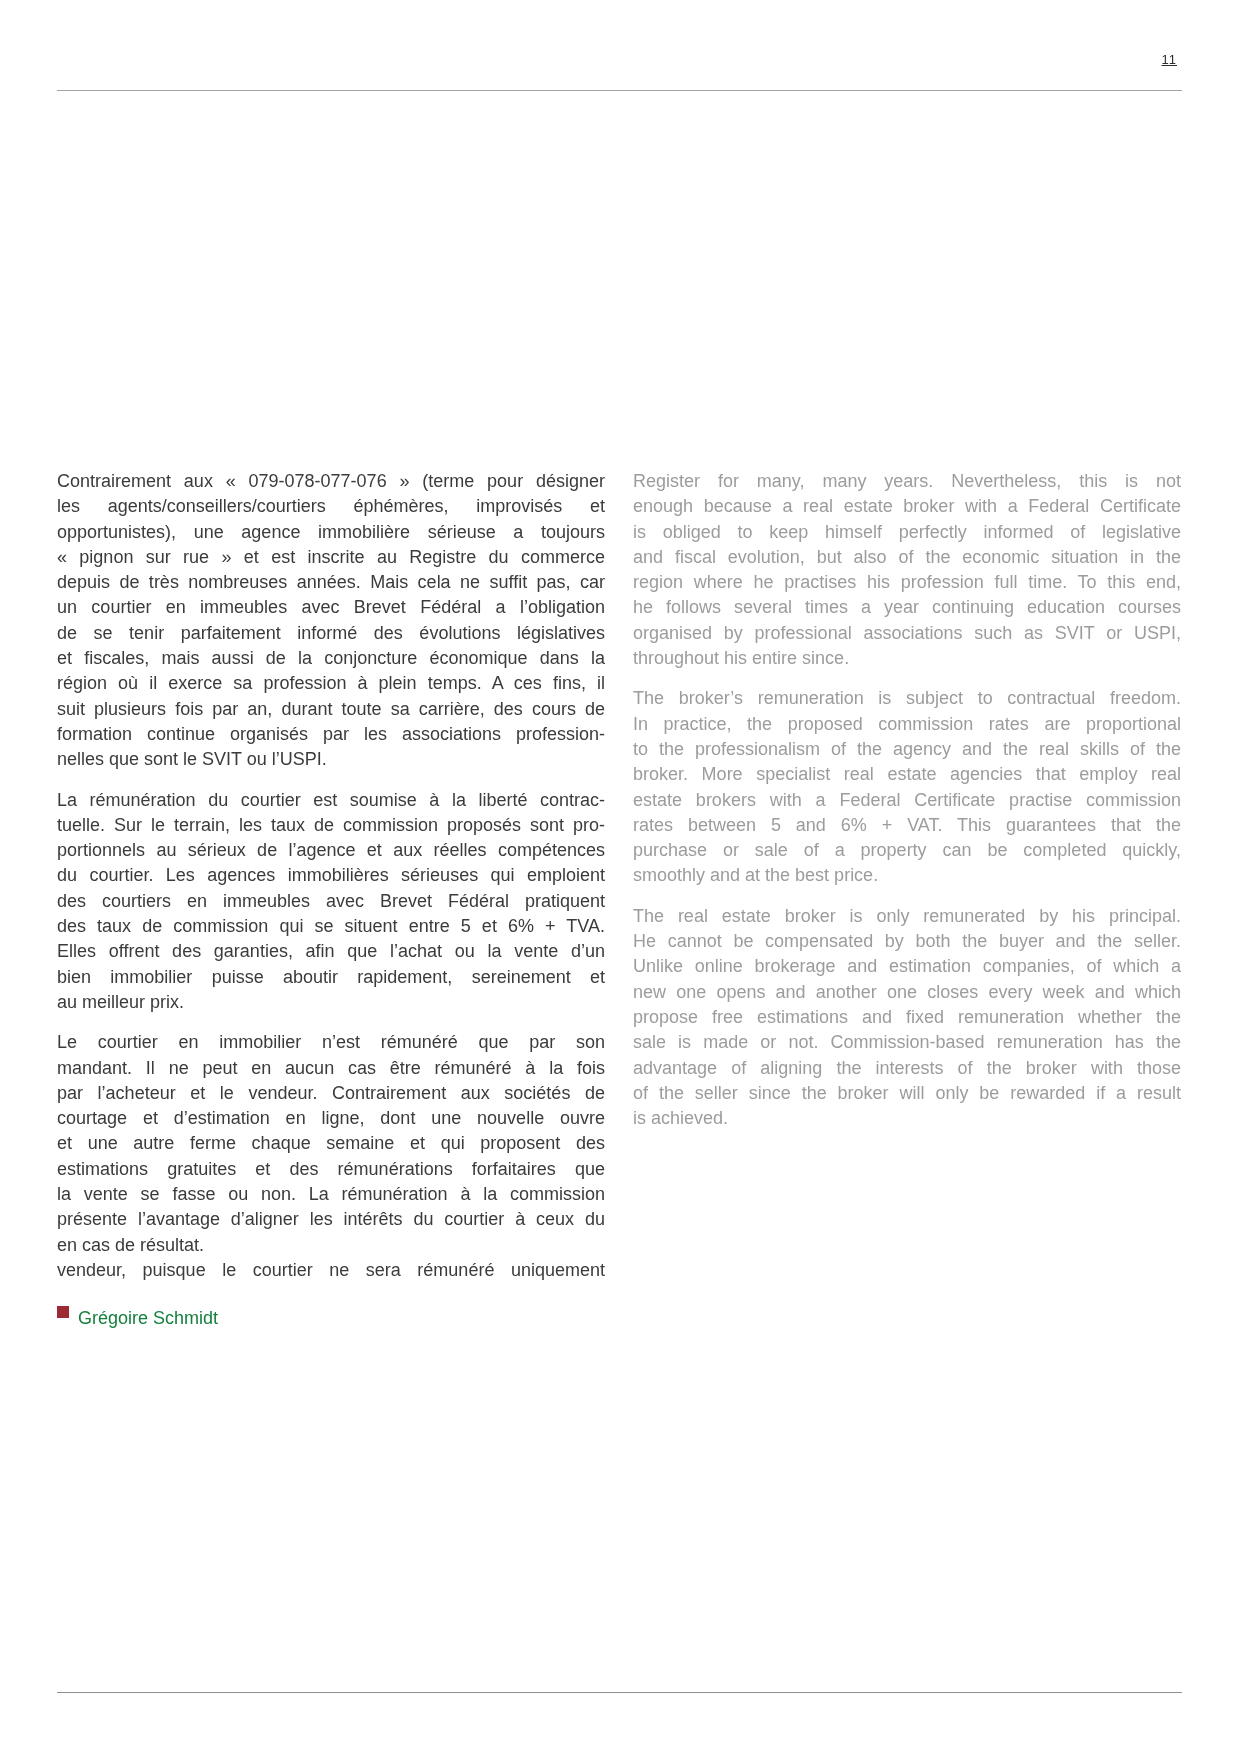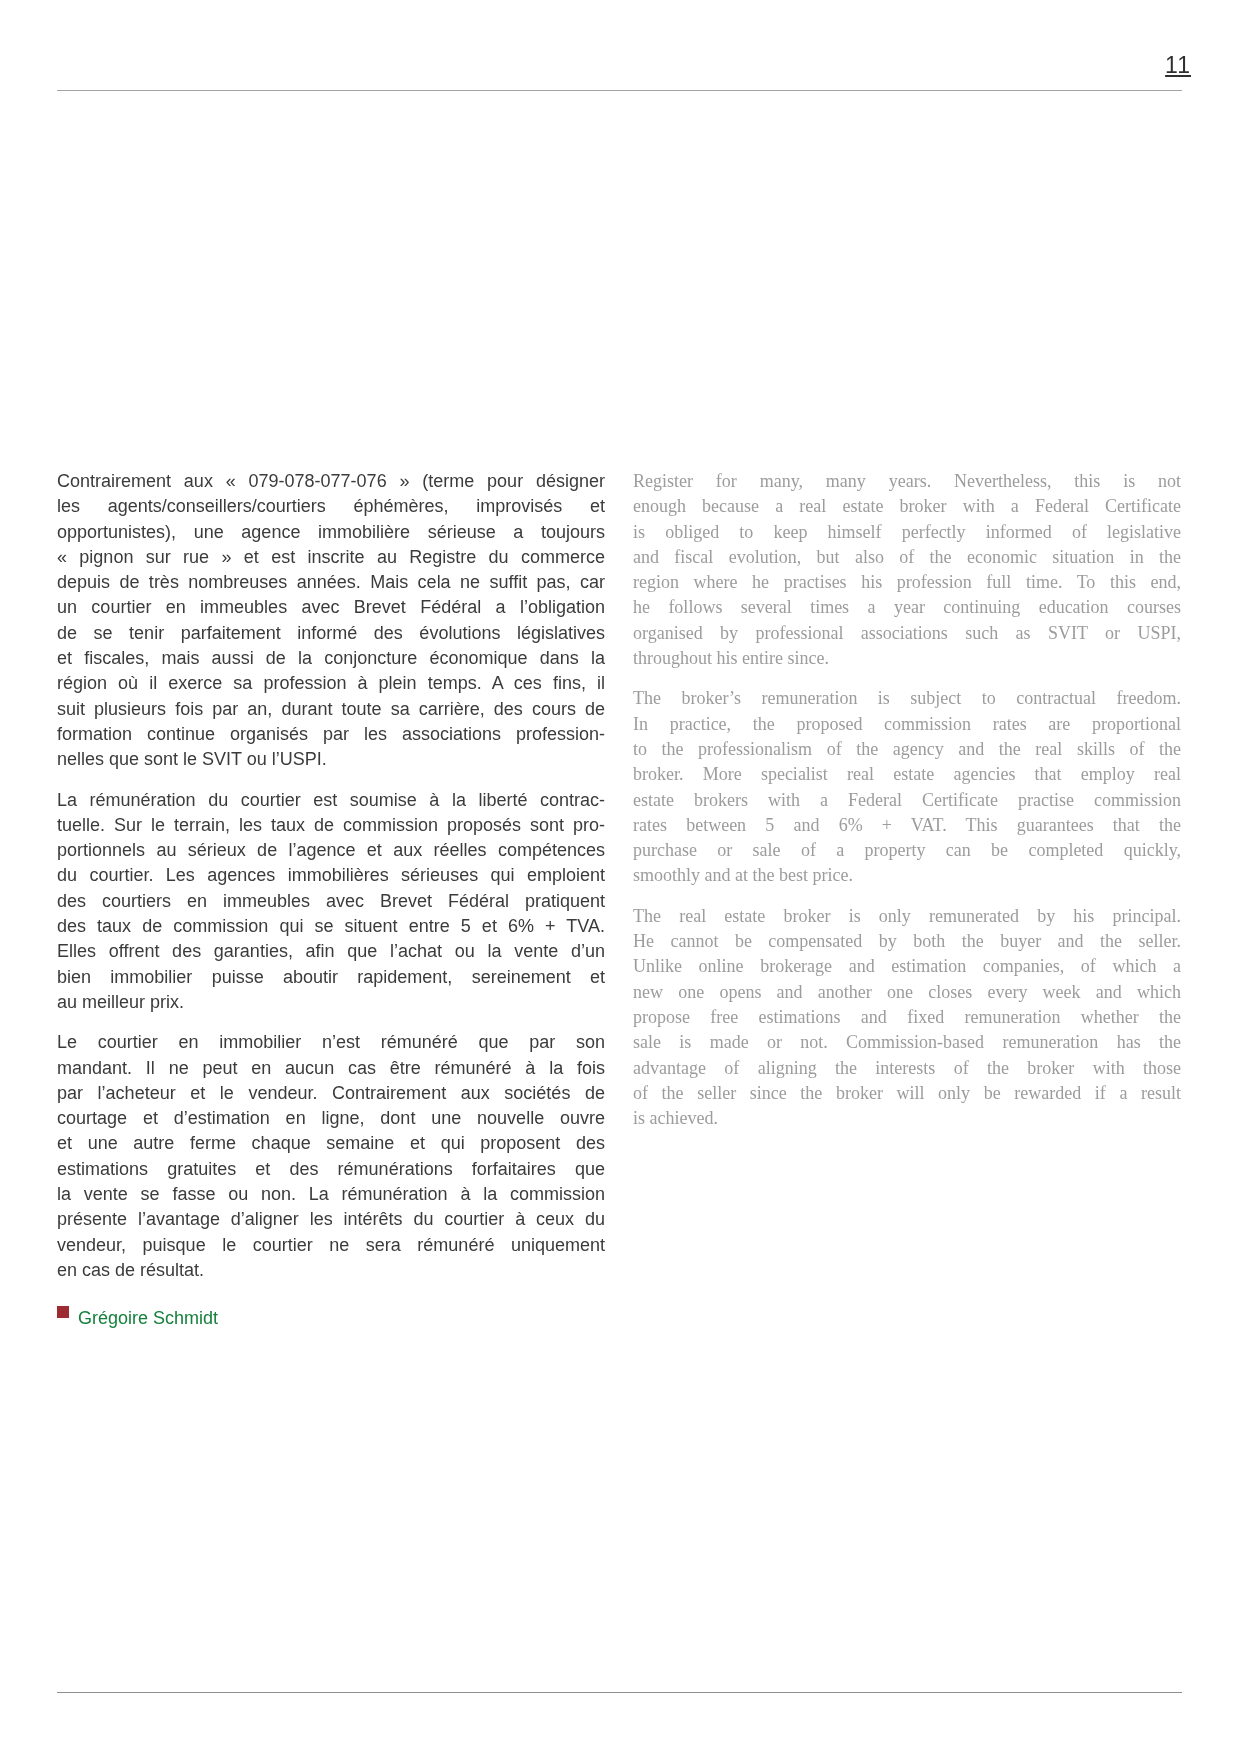--- a/index.html
+++ b/index.html
@@ -7,22 +7,22 @@
     position: relative;
     width: 1240px;
     height: 1754px;
     background: #ffffff;
     font-family: "Liberation Sans", sans-serif;
     overflow: hidden;
   }
   .page-number {
     position: absolute;
     top: 52px;
-    right: 49px;
-    font-size: 23px;
+    right: 63px;
+    font-size: 13px;
     color: #2f2f2f;
     letter-spacing: 1px;
     text-decoration: underline;
   }
   .rule {
     position: absolute;
     left: 57px;
     right: 58px;
     height: 0;
     border-top: 1px solid #a5a5a5;
@@ -36,21 +36,21 @@
     width: 1124px;
     display: flex;
     gap: 28px;
   }
   .col {
     width: 548px;
     font-size: 18px;
     line-height: 25.3px;
   }
   .col-left  { color: #3b3b3b; }
-  .col-right { color: #9c9c9c; font-family: Liberation Serif, serif; }
+  .col-right { color: #9c9c9c; }
   .para { margin: 0 0 15px 0; }
   .para:last-child { margin-bottom: 0; }
   .line {
     white-space: nowrap;
     text-align: justify;
     text-align-last: justify;
   }
   .line.last {
     text-align: left;
     text-align-last: left;
@@ -108,22 +108,22 @@
           </div>
           <div class="para">
             <div class="line">Le courtier en immobilier n’est rémunéré que par son</div>
             <div class="line">mandant. Il ne peut en aucun cas être rémunéré à la fois</div>
             <div class="line">par l’acheteur et le vendeur. Contrairement aux sociétés de</div>
             <div class="line">courtage et d’estimation en ligne, dont une nouvelle ouvre</div>
             <div class="line">et une autre ferme chaque semaine et qui proposent des</div>
             <div class="line">estimations gratuites et des rémunérations forfaitaires que</div>
             <div class="line">la vente se fasse ou non. La rémunération à la commission</div>
             <div class="line">présente l’avantage d’aligner les intérêts du courtier à ceux du</div>
+            <div class="line last">en cas de résultat.</div>
             <div class="line">vendeur, puisque le courtier ne sera rémunéré uniquement</div>
-            <div class="line last">en cas de résultat.</div>
           </div>
         </div>
       <div class="author">
         <span class="author-square"></span>
         <span>Grégoire Schmidt</span>
       </div>
     </div>
     <div class="col col-right">
       <div>
           <div class="para">

